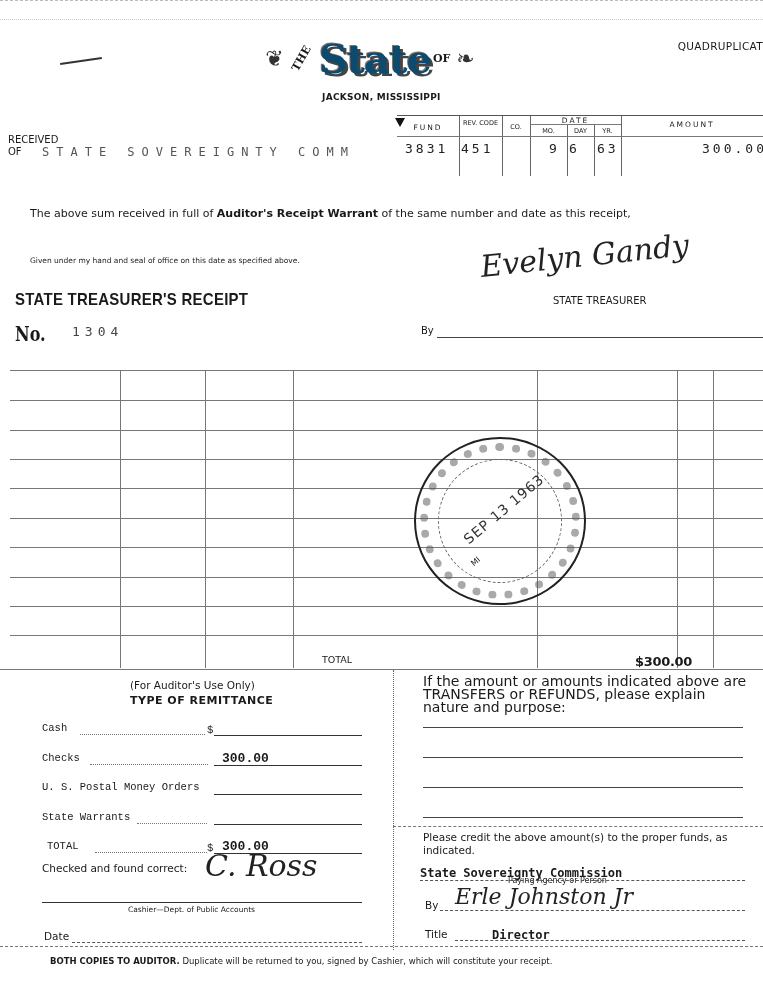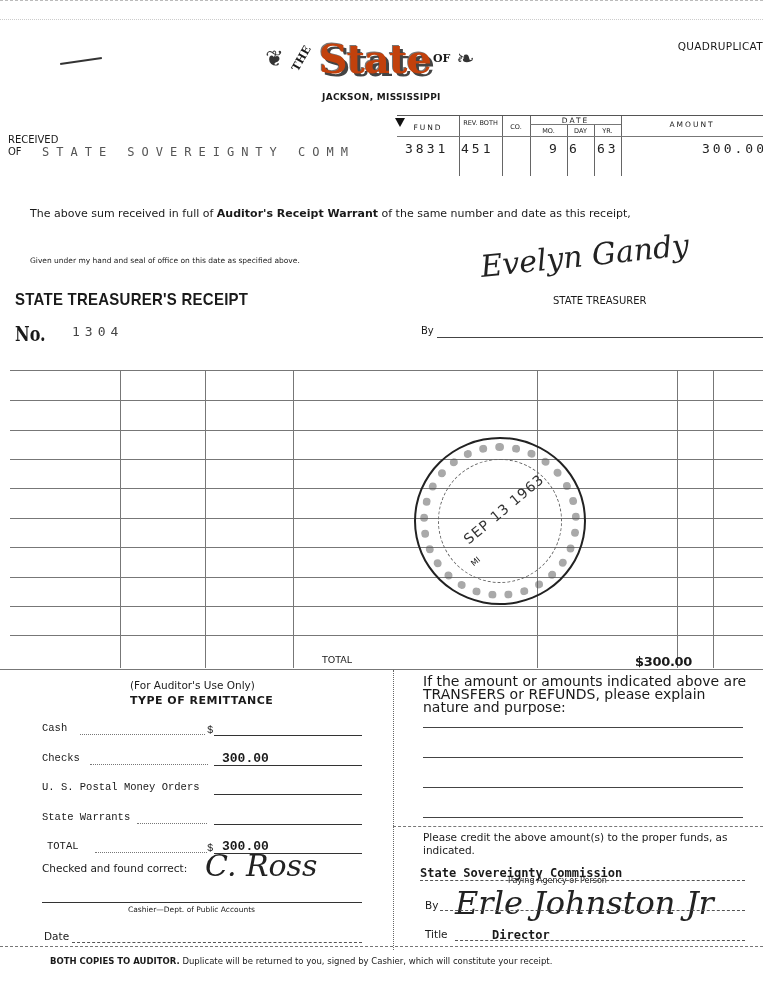--- a/index.html
+++ b/index.html
@@ -6,21 +6,21 @@
   body { width:763px; height:990px; position:relative; overflow:hidden;
          font-family:"DejaVu Sans", sans-serif; color:#1a1a1a; }
   .abs { position:absolute; }
   .speckle { position:absolute; left:0; top:0; width:763px; height:18px;
     border-top:1px dashed #bbb; border-bottom:1px dotted #ccc; }
   .banner { position:absolute; left:160px; top:30px; width:420px; height:56px;
     display:flex; align-items:center; justify-content:center; }
   .banner .the { font-family:"DejaVu Serif", serif; font-size:11px; font-weight:bold;
     transform:rotate(-60deg); margin-right:4px; }
   .banner .big { font-family:"DejaVu Serif", serif; font-weight:bold; font-size:40px;
-    letter-spacing:-1px; color:#c2410c; text-shadow:3px 3px 0 #444, -1px -1px 0 #777; }
+    letter-spacing:-1px; color:#0c4a6e; text-shadow:3px 3px 0 #444, -1px -1px 0 #777; }
   .banner .of { font-family:"DejaVu Serif", serif; font-size:11px; font-weight:bold; margin:0 2px; }
   .banner .flourish { font-family:"DejaVu Serif", serif; font-size:22px; color:#333; margin:0 4px; }
   .copy-label { right:0; top:40px; font-size:10.5px; letter-spacing:0.3px; }
   .city { left:322px; top:92px; font-size:9px; font-weight:bold; letter-spacing:0.3px; }
   .arrow-mark { left:60px; top:60px; width:42px; height:2px; background:#333; transform:rotate(-8deg); }
 
   
   .hdr { left:397px; top:115px; width:366px; height:60px; border-top:1px solid #555; }
   .hdr .col { position:absolute; top:0; bottom:0; border-left:1px solid #666; }
   .hdr .hrow { position:absolute; left:0; right:0; border-top:1px solid #777; }
@@ -90,21 +90,21 @@
 
   .transfers { left:423px; top:675px; width:330px; font-size:14px; line-height:13px; }
   .explain-line { position:absolute; left:423px; width:320px; border-top:1px solid #444; }
 
   .credit { left:423px; top:831px; width:330px; font-size:10.5px; line-height:13px; }
   .agency { left:420px; top:866px; font-family:"DejaVu Sans Mono", monospace; font-weight:bold; font-size:12px; }
   .agency-line { left:420px; top:880px; width:325px; border-bottom:1px dashed #555; }
   .agency-label { left:508px; top:876px; font-size:8px; }
   .by2 { left:425px; top:899px; font-size:10.5px; }
   .by2-line { left:440px; top:910px; width:305px; border-bottom:1px dashed #555; }
-  .sig3 { left:455px; top:884px; font-family:"DejaVu Serif", serif; font-style:italic; font-size:32px; color:#222; }
+  .sig3 { left:455px; top:884px; font-family:"DejaVu Serif", serif; font-style:italic; font-size:22px; color:#222; }
   .title-label { left:425px; top:928px; font-size:10.5px; }
   .title-val { left:492px; top:928px; font-family:"DejaVu Sans Mono", monospace; font-weight:bold; font-size:12px; }
   .title-line { left:455px; top:940px; width:290px; border-bottom:1px dashed #555; }
 
   .footer { left:50px; top:956px; font-size:8.5px; }
   .footer b { font-weight:bold; }
 </style>
 </head>
 <body>
 
@@ -125,21 +125,21 @@
   <div class="triangle"></div>
   <div class="col" style="left:62px"></div>
   <div class="col" style="left:105px"></div>
   <div class="col" style="left:133px"></div>
   <div class="col" style="left:170px;top:8px"></div>
   <div class="col" style="left:197px;top:8px"></div>
   <div class="col" style="left:224px"></div>
   <div class="hrow" style="top:20px"></div>
   <div class="hrow" style="top:8px;left:133px;right:142px"></div>
   <div class="lbl" style="left:0;width:62px;top:7px">FUND</div>
-  <div class="lbl2" style="left:62px;width:43px;top:3px">REV. BOTH</div>
+  <div class="lbl2" style="left:62px;width:43px;top:3px">REV. CODE</div>
   <div class="lbl2" style="left:105px;width:28px;top:7px">CO.</div>
   <div class="lbl" style="left:133px;width:91px;top:0">DATE</div>
   <div class="lbl2" style="left:133px;width:37px;top:11px">MO.</div>
   <div class="lbl2" style="left:170px;width:27px;top:11px">DAY</div>
   <div class="lbl2" style="left:197px;width:27px;top:11px">YR.</div>
   <div class="lbl" style="left:224px;width:142px;top:4px">AMOUNT</div>
   <div class="val" style="left:8px;top:25px">3831</div>
   <div class="val" style="left:64px;top:25px">451</div>
   <div class="val" style="left:152px;top:25px">9</div>
   <div class="val" style="left:172px;top:25px">6</div>

